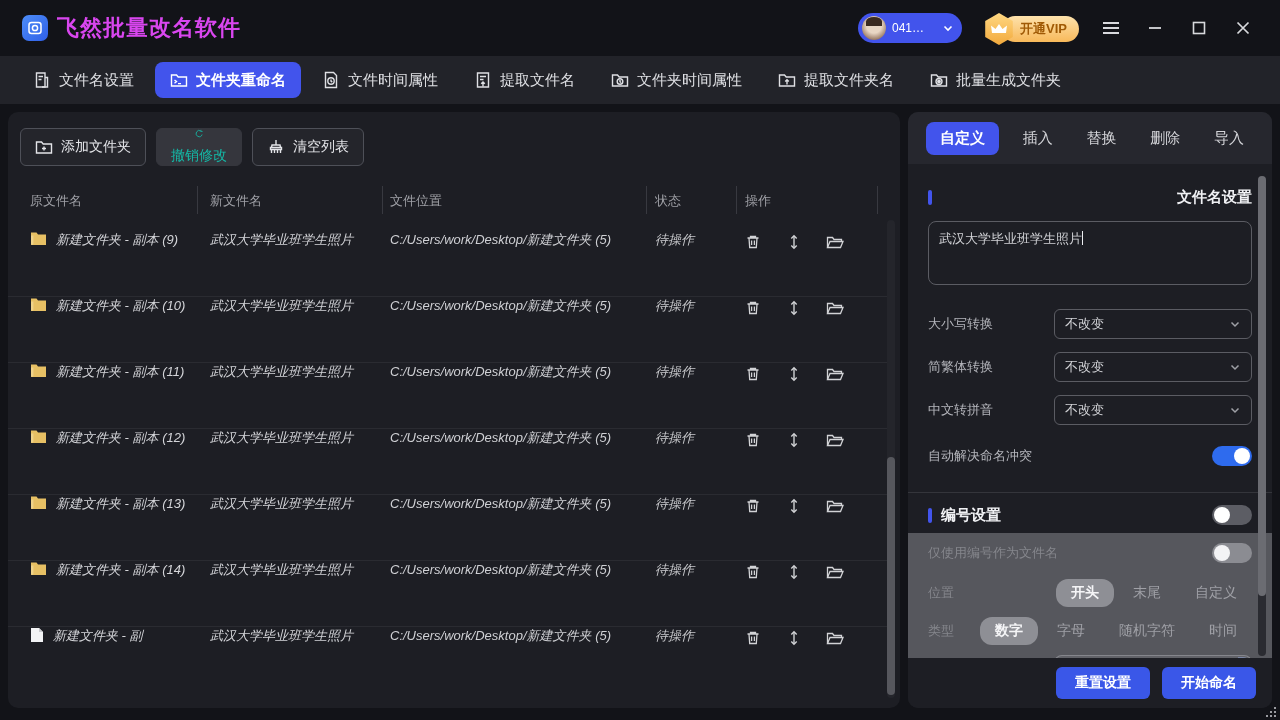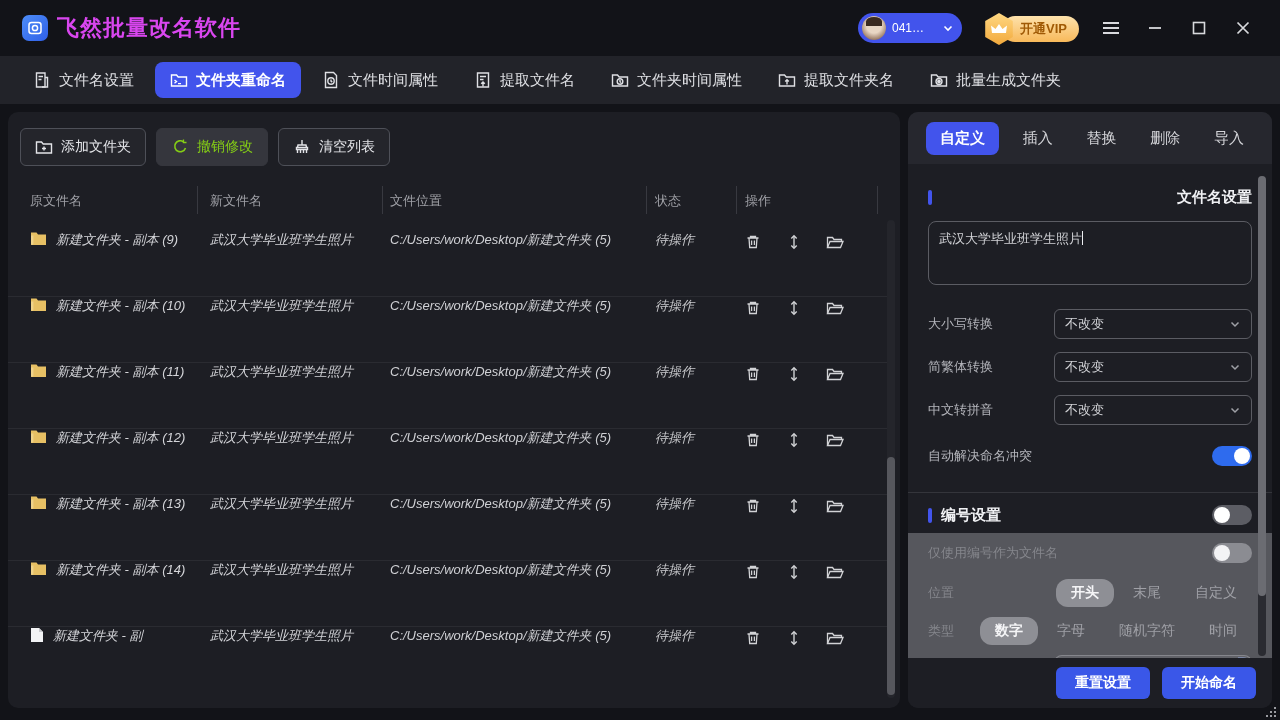--- a/index.html
+++ b/index.html
@@ -36,21 +36,21 @@
     display:flex; align-items:center; padding-left:18px; }
   .tab { height:36px; display:flex; align-items:center; gap:8px; padding:0 15px; border-radius:8px;
     font-size:15px; color:#dfe0e4; cursor:default; margin-right:6px; white-space:nowrap; }
   .tab.active { background:#4254ec; color:#fff; font-weight:bold; }
 
   
   .left-card { position:absolute; left:8px; top:112px; width:892px; height:596px; background:#1d1e24; border-radius:10px; }
   .toolbar { position:absolute; left:12px; top:16px; display:flex; gap:10px; }
   .tbtn { height:38px; display:flex; align-items:center; gap:8px; padding:0 14px; font-size:14px;
     color:#e4e5e9; background:#24252b; border:1px solid #4e5058; border-radius:6px; cursor:default; }
-  .tbtn.disabled { background:#35363d; border-color:#35363d; color:#84cc16; }
+  .tbtn.disabled { background:#35363d; border-color:#35363d; color:#14b8a6;flex-direction:column; }
 
   .thead { position:absolute; left:0; top:70px; width:879px; height:36px; font-size:13px; color:#9fa0a6; }
   .thead .hc { position:absolute; top:10px; }
   .vsep { position:absolute; top:4px; width:1px; height:28px; background:#383940; }
 
   .tbody { position:absolute; left:0; top:119px; width:879px; }
   .trow { position:relative; height:66px; border-bottom:1px solid #2a2b31; }
   .trow:last-child { border-bottom:none; }
   .cell { position:absolute; top:0; height:66px; display:flex; align-items:flex-start; font-size:13px; color:#d4d5d9;font-style:italic; }
   .c-old  { left:22px;  width:165px; gap:9px; }

